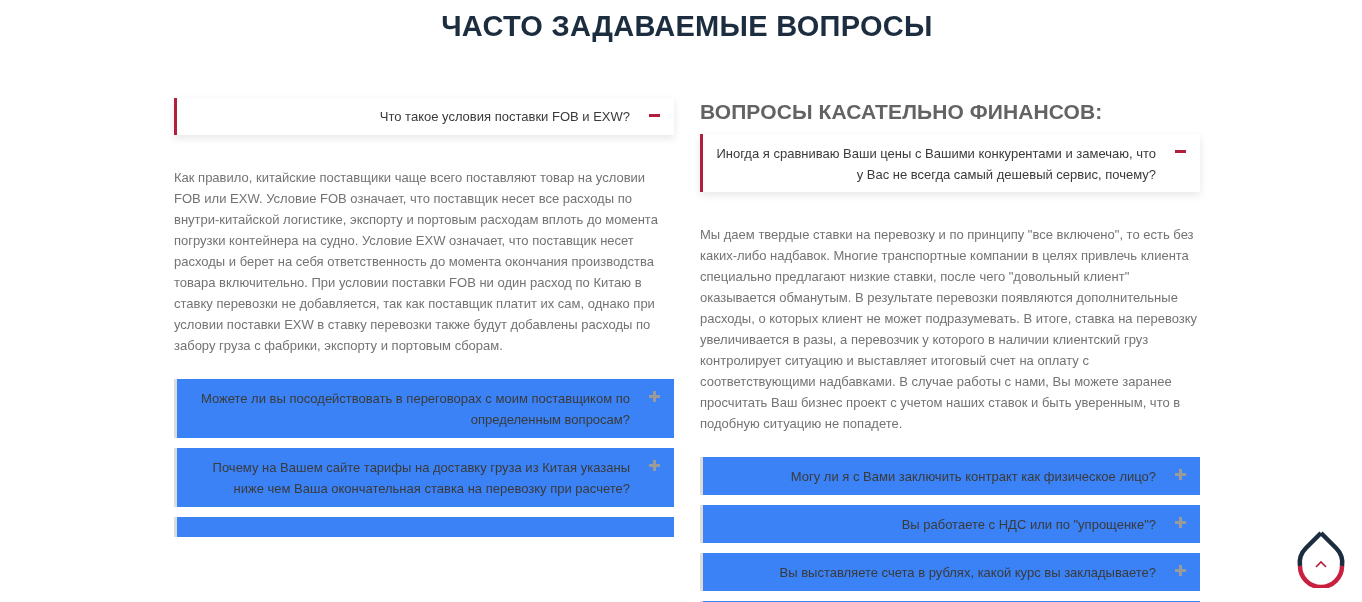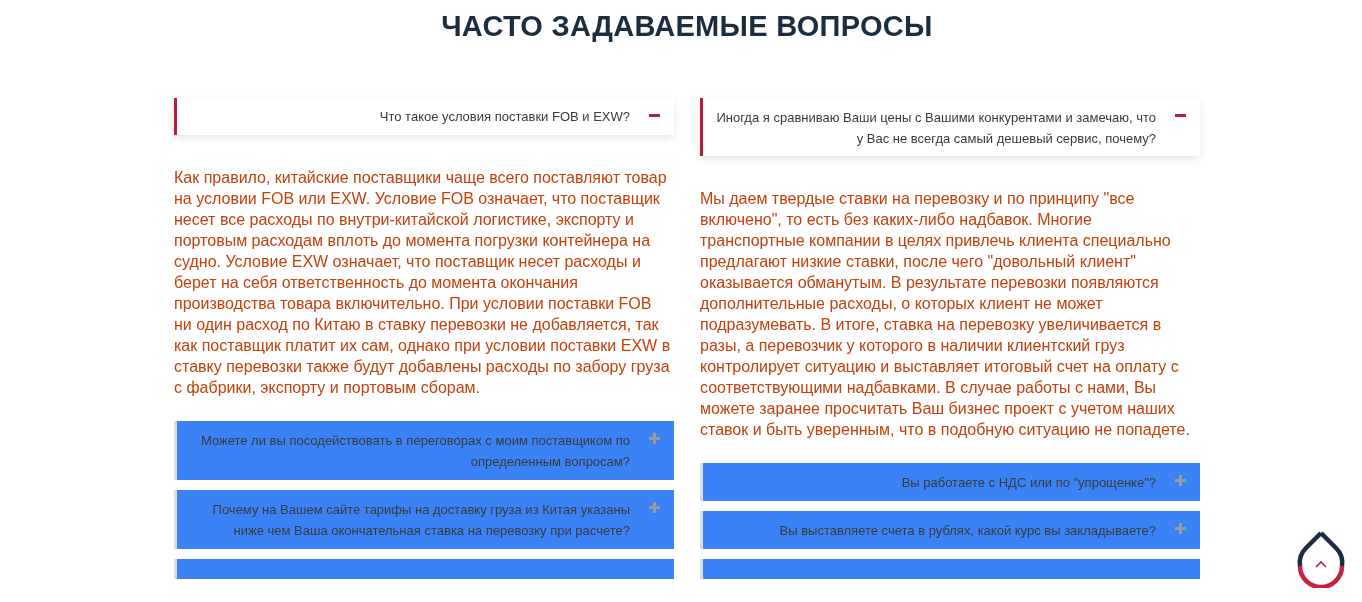--- a/index.html
+++ b/index.html
@@ -51,21 +51,21 @@
     }
     .acc-icon.plus::before, .acc-icon.plus::after,
     .acc-icon.minus::before {
       content: ""; position: absolute; background: #9a9a9a;
     }
     .acc-icon.plus::before { left: 0; top: 4px; width: 11px; height: 3px; }
     .acc-icon.plus::after  { left: 4px; top: 0; width: 3px; height: 11px; }
     .acc-icon.minus::before { left: 0; top: 4px; width: 11px; height: 3px; background: #b21f3d; }
 
     .acc-answer {
-      font-size: 16px; line-height: 21px; color: #c2410c;
+      font-size: 13px; line-height: 21px; color: #737373;
       padding: 18px 0 22px 0;
     }
 
     
     .col-left .acc-item.open { height: 37px; }
     .col-left .acc-item.open .acc-q { padding-top: 8px; }
     .col-left .acc-answer { width: 498px; padding-top: 22px; padding-bottom: 23px; }
     .col-left .acc-item.q2 { height: 59px; }
     .col-left .acc-item.q3 { height: 38px; }
     .col-left .acc-item.q4 { height: 59px; }
@@ -106,27 +106,32 @@
 
     <div class="acc-item q4">
       <div class="acc-q">Почему на Вашем сайте тарифы на доставку груза из Китая указаны ниже чем Ваша окончательная ставка на перевозку при расчете?</div>
       <span class="acc-icon plus"></span>
     </div>
 
     <div class="acc-item stub"></div>
   </section>
 
   <section class="col col-right">
+    <h2 class="section-title">ВОПРОСЫ КАСАТЕЛЬНО ФИНАНСОВ:</h2>
 
     <div class="acc-item open">
       <div class="acc-q">Иногда я сравниваю Ваши цены с Вашими конкурентами и замечаю, что у Вас не всегда самый дешевый сервис, почему?</div>
       <span class="acc-icon minus"></span>
     </div>
     <div class="acc-answer">Мы даем твердые ставки на перевозку и по принципу "все включено", то есть без каких-либо надбавок. Многие транспортные компании в целях привлечь клиента специально предлагают низкие ставки, после чего "довольный клиент" оказывается обманутым. В результате перевозки появляются дополнительные расходы, о которых клиент не может подразумевать. В итоге, ставка на перевозку увеличивается в разы, а перевозчик у которого в наличии клиентский груз контролирует ситуацию и выставляет итоговый счет на оплату с соответствующими надбавками. В случае работы с нами, Вы можете заранее просчитать Ваш бизнес проект с учетом наших ставок и быть уверенным, что в подобную ситуацию не попадете.</div>
 
+    <div class="acc-item closed">
+      <div class="acc-q">Могу ли я с Вами заключить контракт как физическое лицо?</div>
+      <span class="acc-icon plus"></span>
+    </div>
 
     <div class="acc-item closed">
       <div class="acc-q">Вы работаете с НДС или по "упрощенке"?</div>
       <span class="acc-icon plus"></span>
     </div>
 
     <div class="acc-item closed">
       <div class="acc-q">Вы выставляете счета в рублях, какой курс вы закладываете?</div>
       <span class="acc-icon plus"></span>
     </div>

